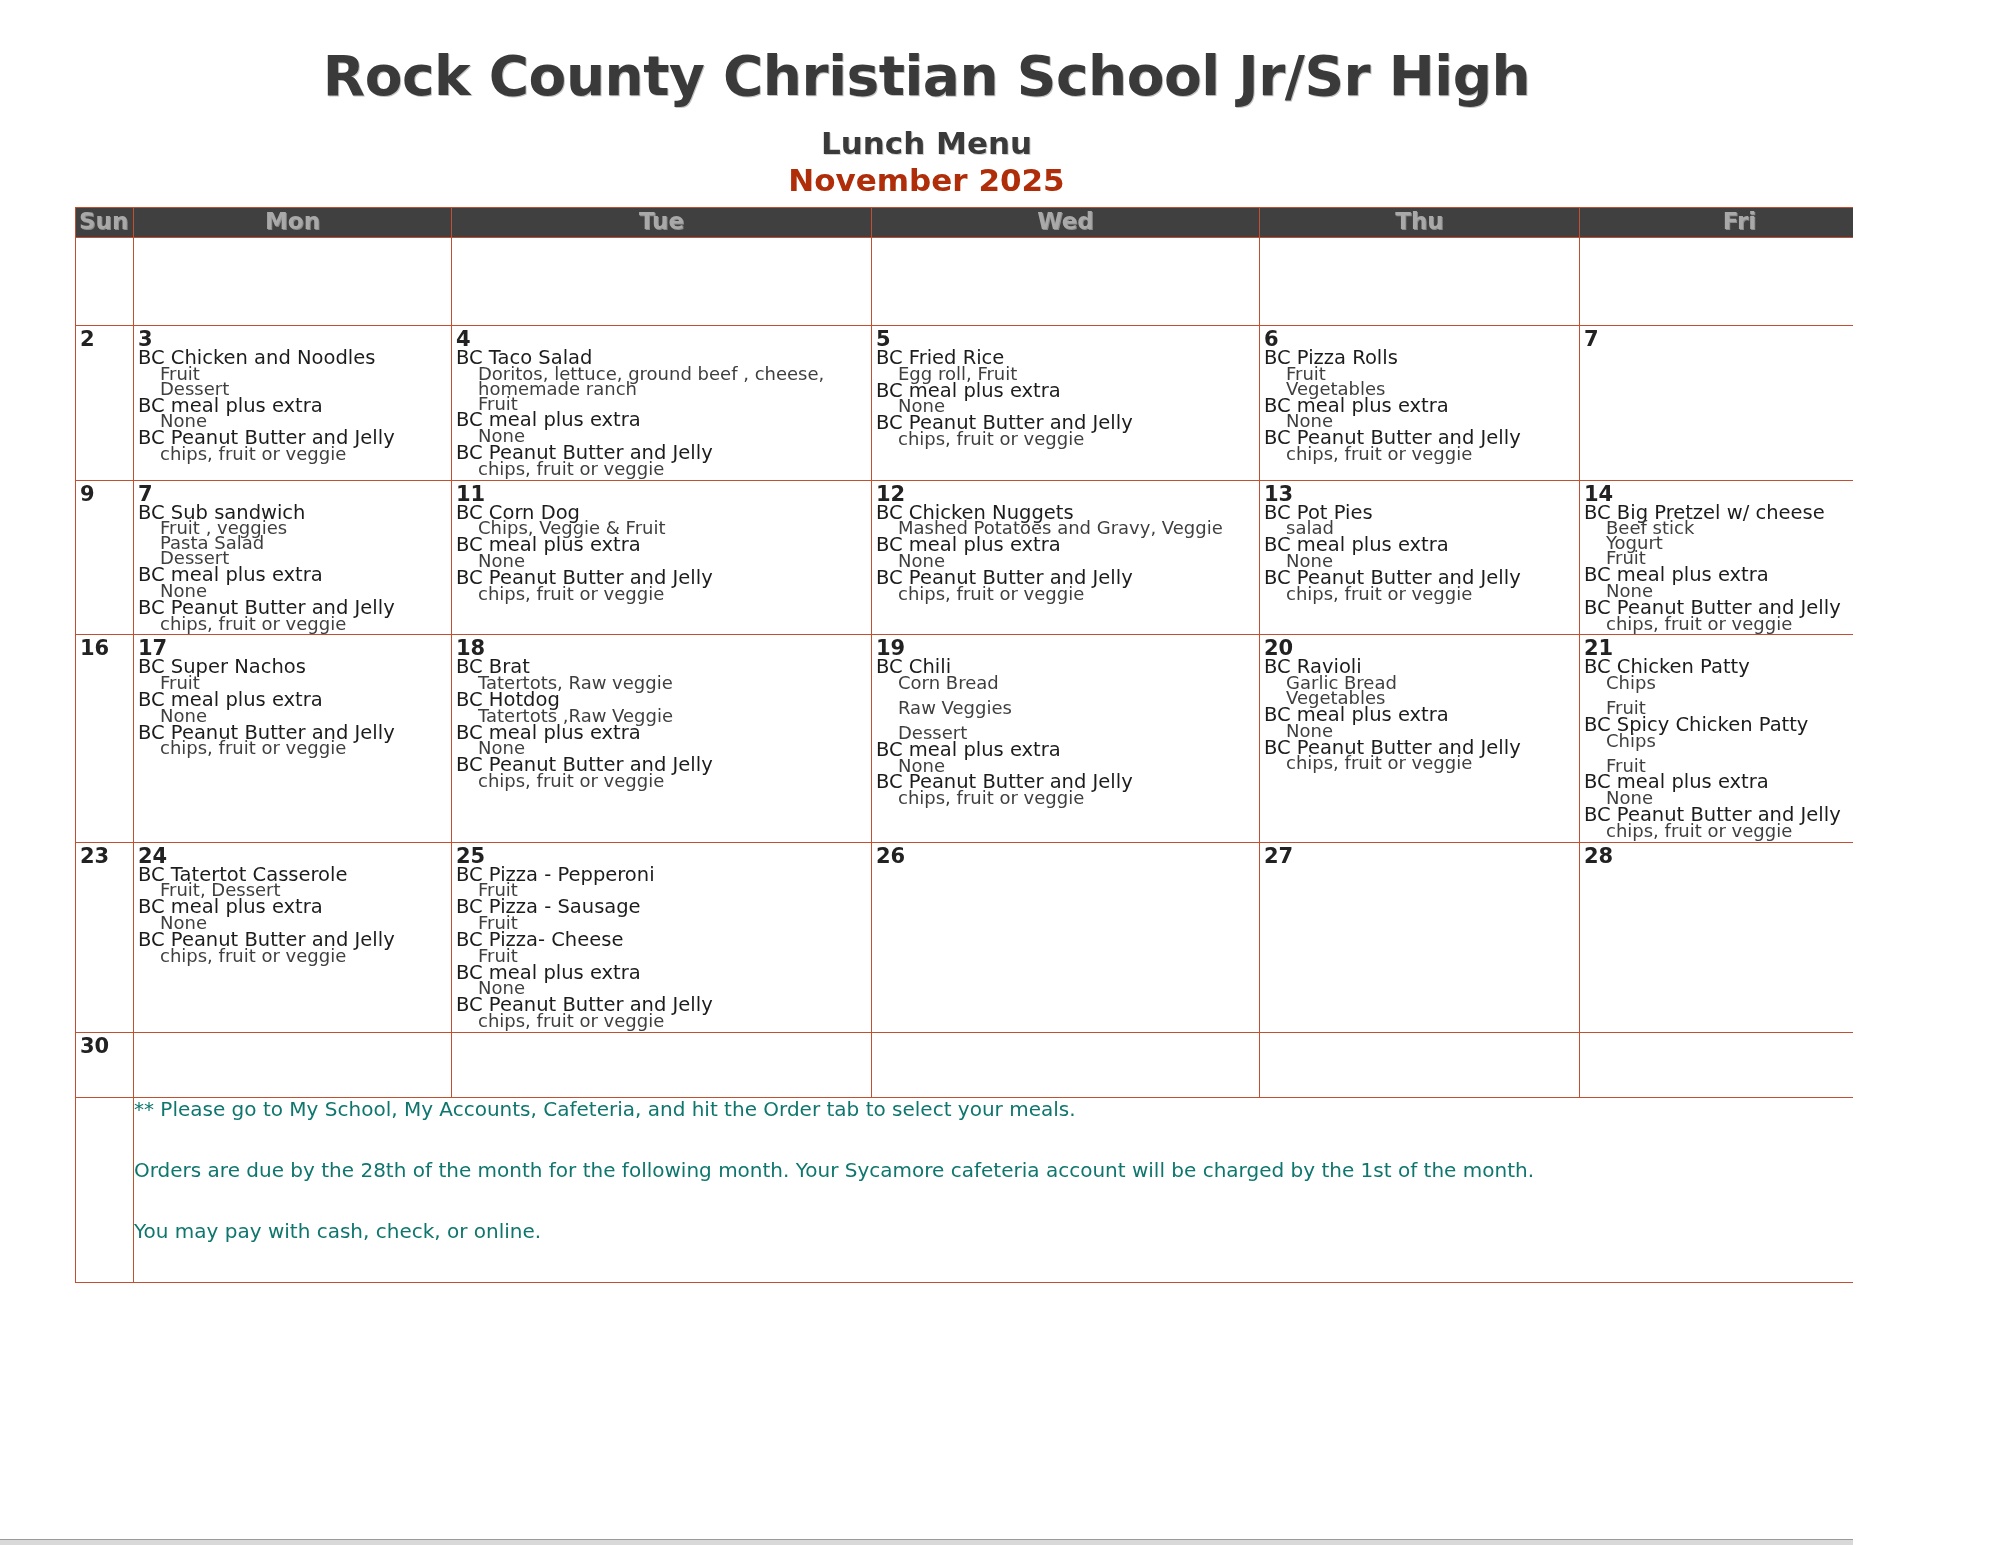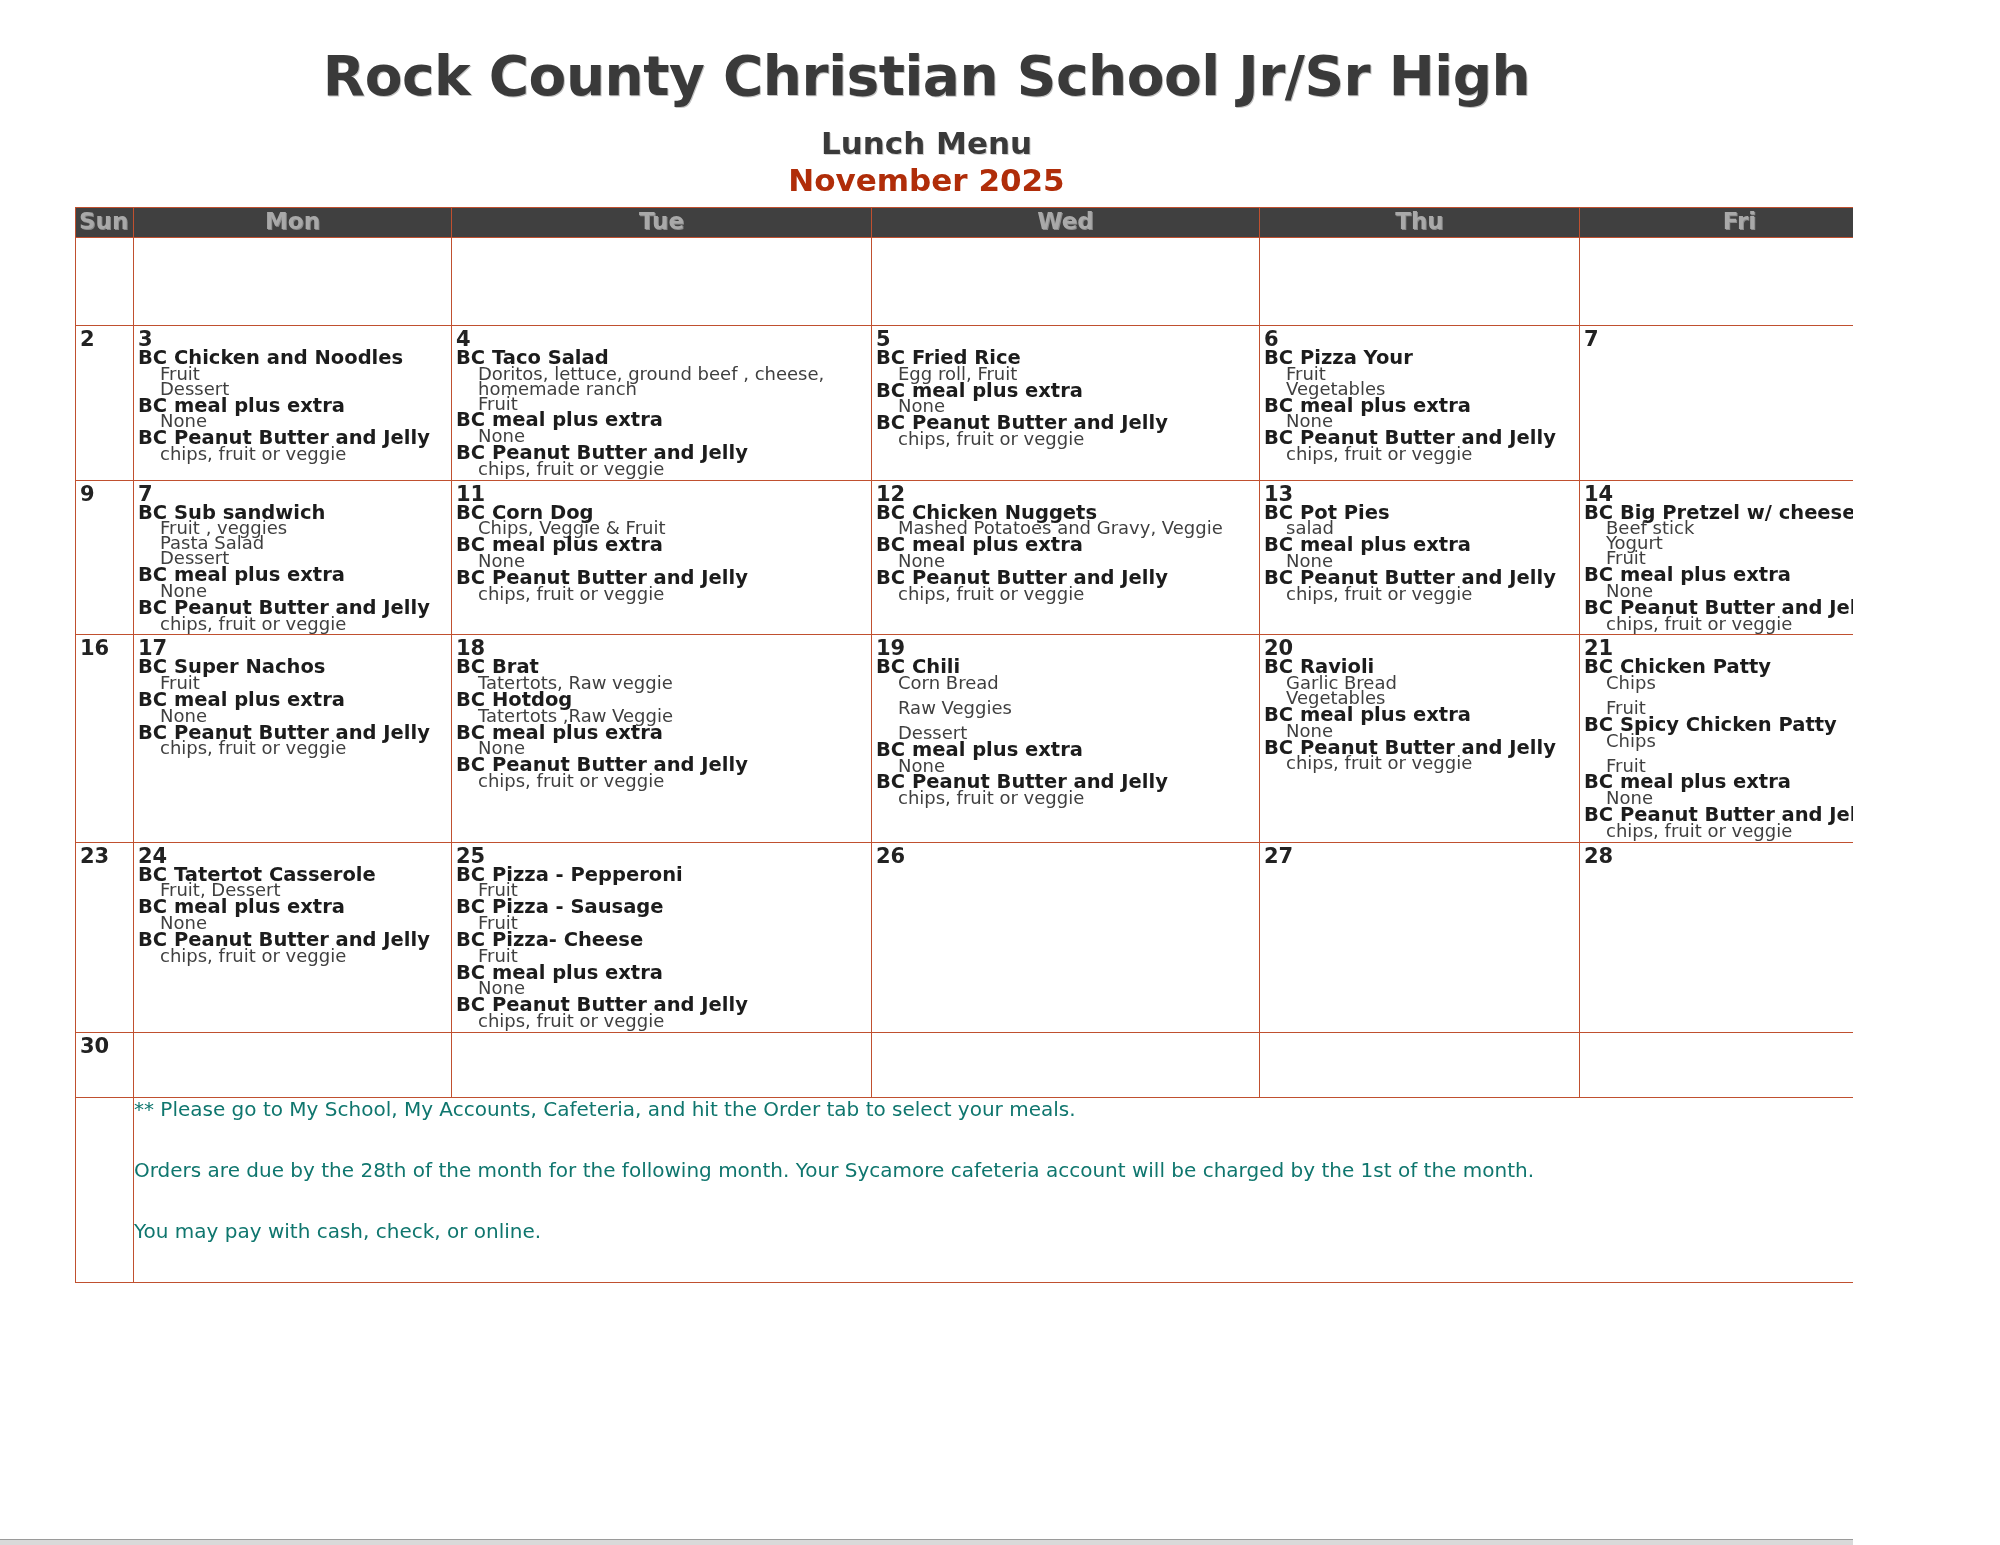--- a/index.html
+++ b/index.html
@@ -81,21 +81,21 @@
     font-size: 21px;
     font-weight: bold;
     color: #222;
     line-height: 1.0;
     padding: 3px 0 0 4px;
   }
   .cellbody { padding: 0 2px 2px 4px; }
 
   .mline {
     font-size: 19.5px;
-    font-weight: bold;
+    font-weight: normal;
     color: #1c1c1c;
     line-height: 0.96;
     white-space: nowrap;
     margin-top: -1px;
   }
   .sline {
     font-size: 18px;
     font-weight: normal;
     color: #3f3f3f;
     line-height: 0.94;
@@ -225,21 +225,21 @@
                 <div class="sline">Egg roll, Fruit</div>
                 <div class="mline">BC meal plus extra</div>
                 <div class="sline">None</div>
                 <div class="mline">BC Peanut Butter and Jelly</div>
                 <div class="sline">chips, fruit or veggie</div>
               </div>
             </td>
             <td class="day">
               <div class="daynum">6</div>
               <div class="cellbody">
-                <div class="mline">BC Pizza Your</div>
+                <div class="mline">BC Pizza Rolls</div>
                 <div class="sline">Fruit</div>
                 <div class="sline">Vegetables</div>
                 <div class="mline">BC meal plus extra</div>
                 <div class="sline">None</div>
                 <div class="mline">BC Peanut Butter and Jelly</div>
                 <div class="sline">chips, fruit or veggie</div>
               </div>
             </td>
             <td class="day">
               <div class="daynum">7</div>

